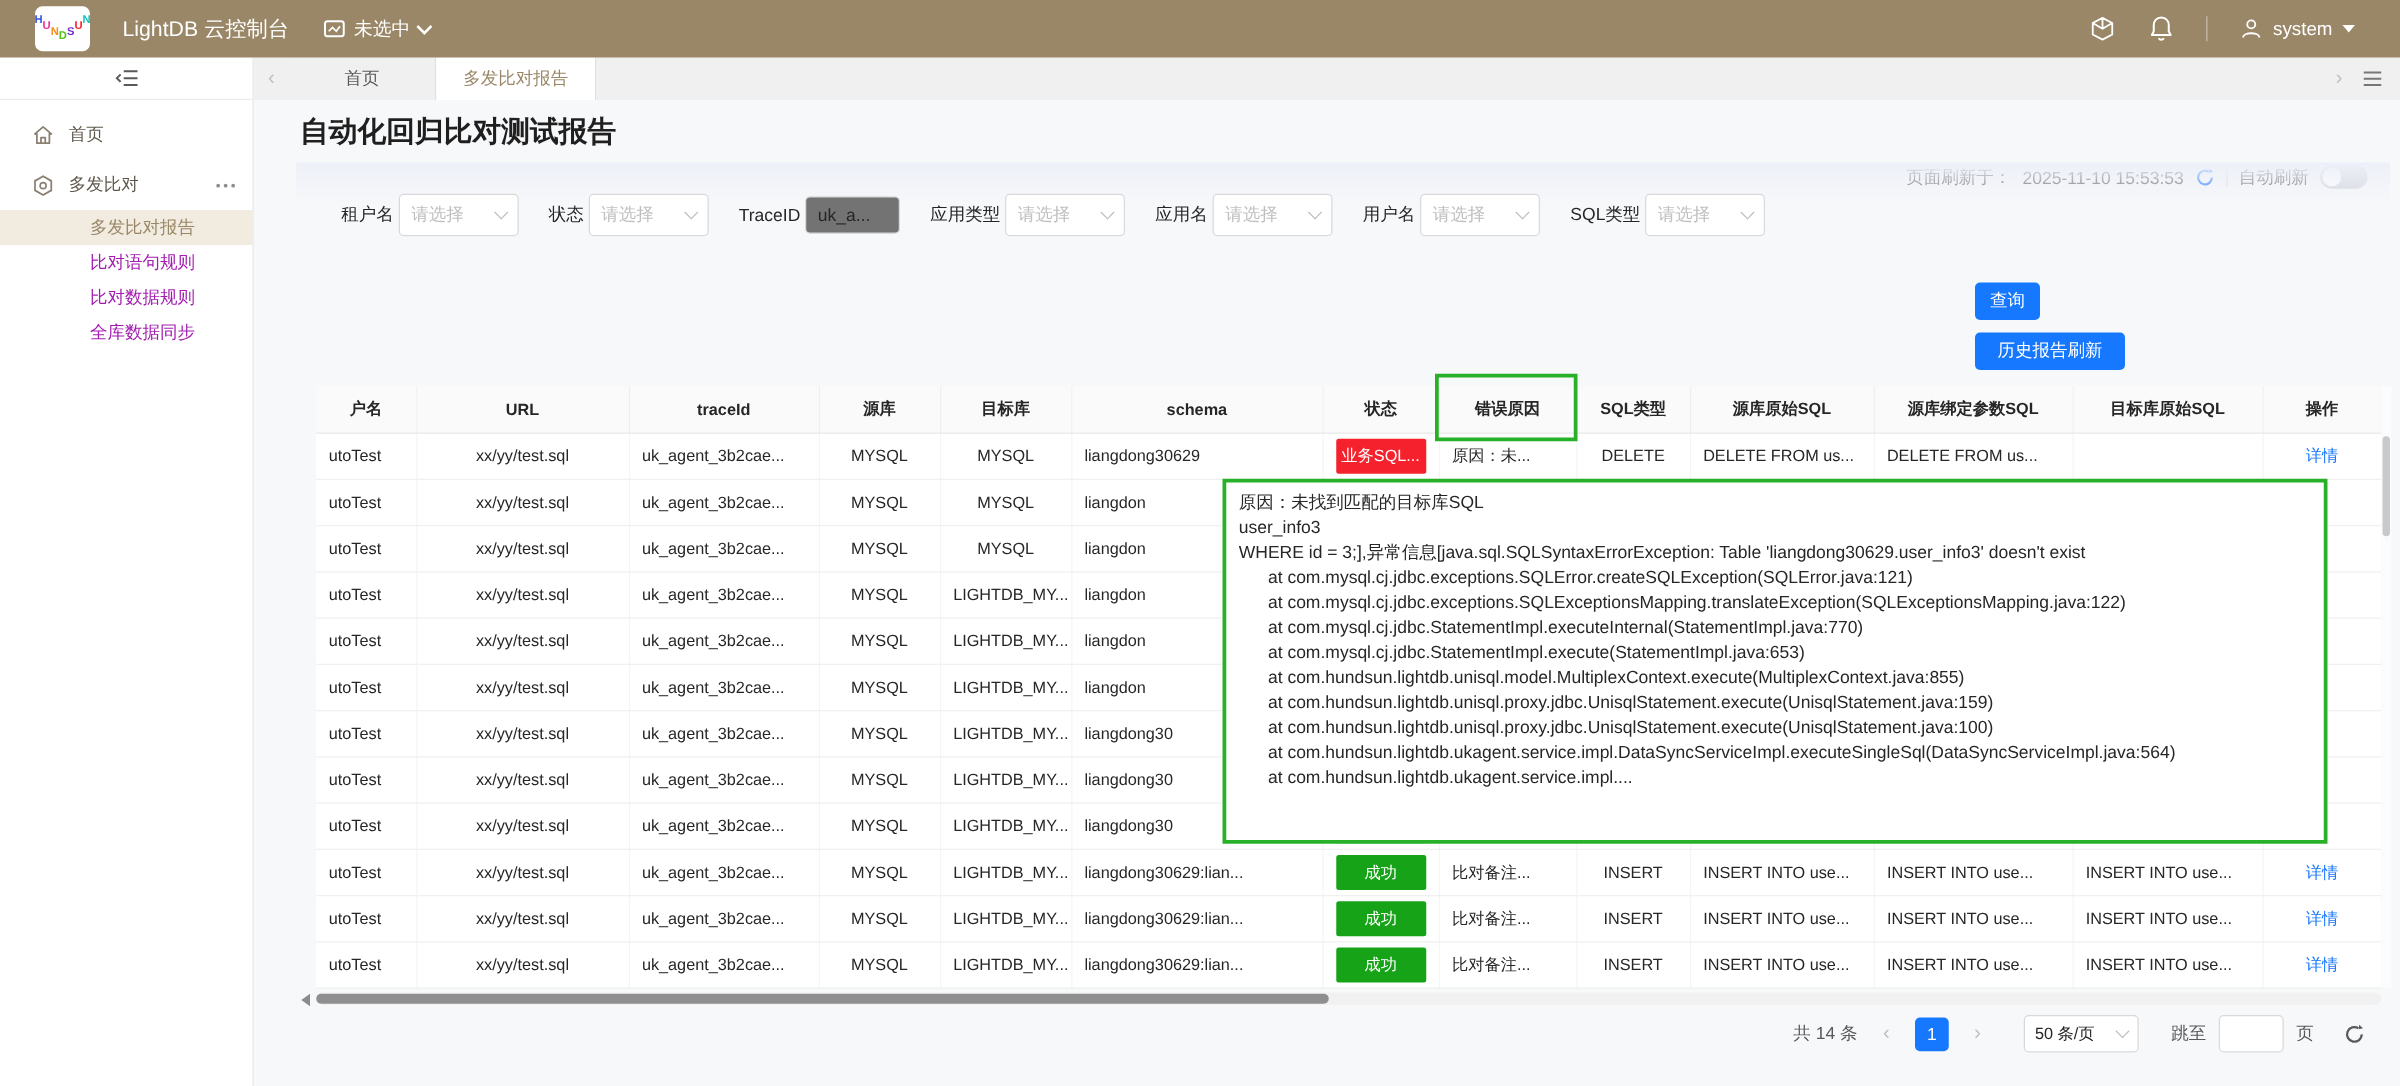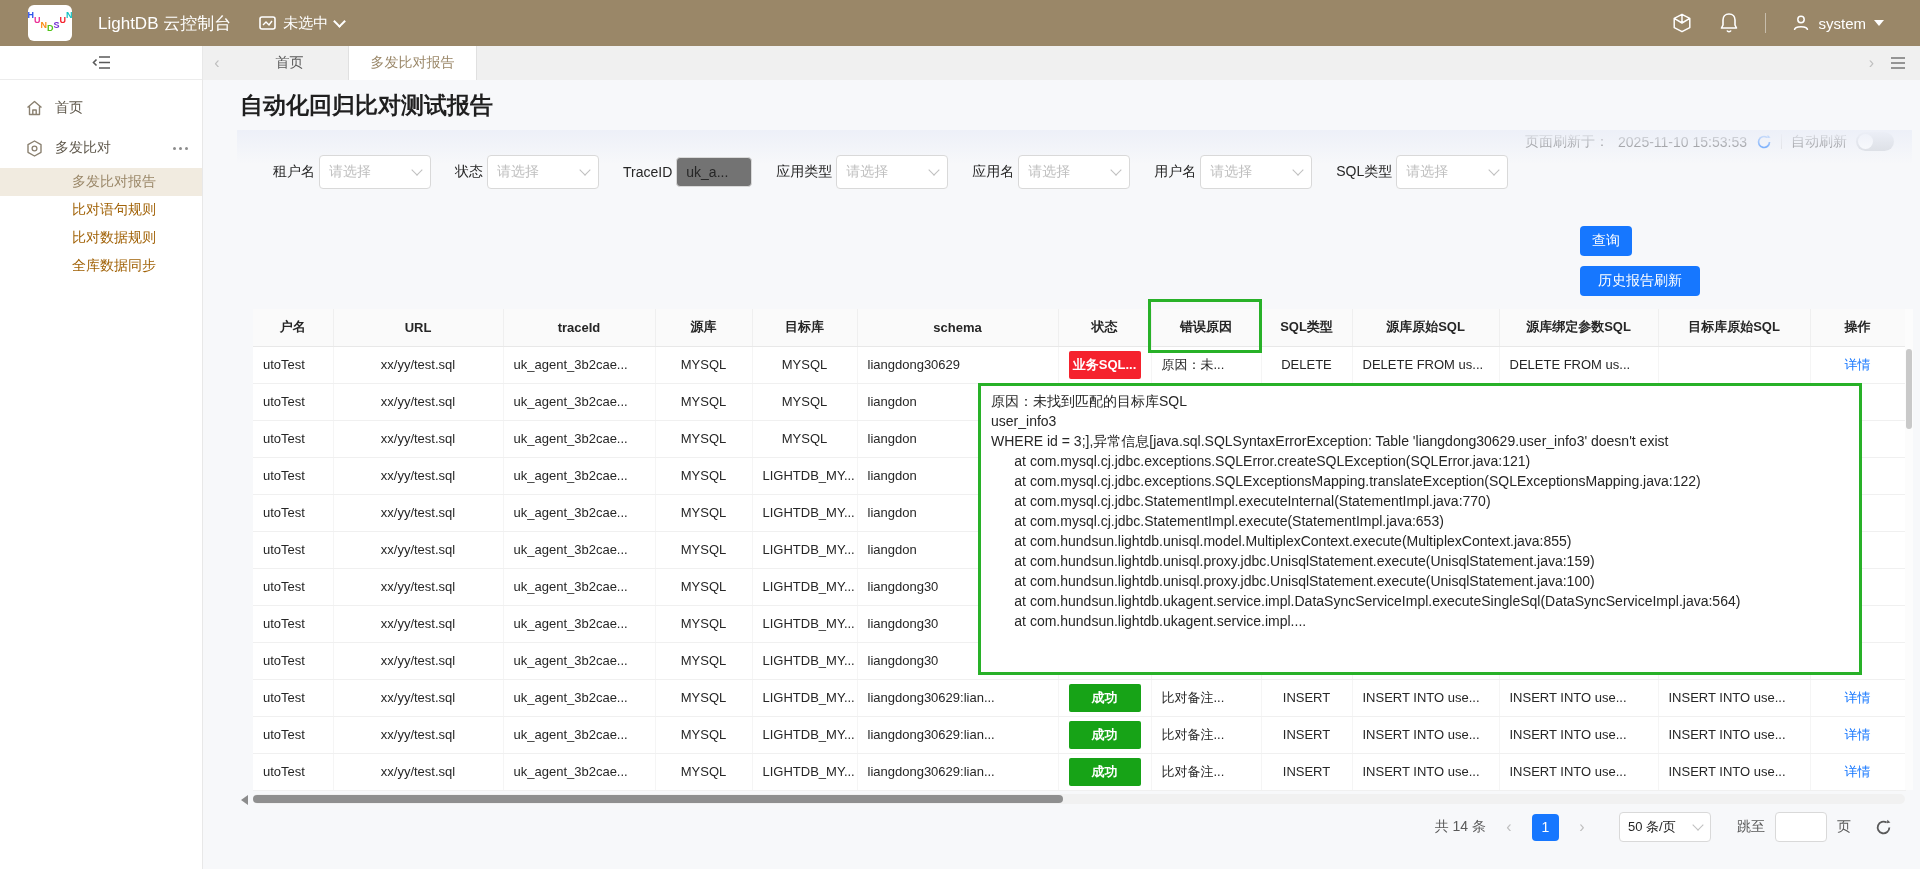--- a/index.html
+++ b/index.html
@@ -24,21 +24,21 @@
   
   .sidebar { position: absolute; left: 0; top: 46px; width: 203px; height: 823px;
     background: #fff; border-right: 1px solid #e8e8e8; z-index: 40; }
   .collapse-row { height: 34px; border-bottom: 1px solid #ececec; display: flex; align-items: center; justify-content: center; }
   .side-item { height: 40px; display: flex; align-items: center; padding-left: 26px; gap: 12px;
     color: #5f584c; font-size: 14px; cursor: pointer; }
   .side-item.first { margin-top: 8px; }
   .side-dots { margin-left: auto; margin-right: 14px; display: flex; gap: 3px; }
   .side-dots i { width: 3px; height: 3px; border-radius: 50%; background: #8c8c8c; }
   .sub-item { height: 28px; display: flex; align-items: center; padding-left: 72px;
-    font-size: 14px; color: #a16207; cursor: pointer; }
+    font-size: 14px; color: #a21caf; cursor: pointer; }
   .sub-item.active { background: #f1ebe0; color: #9a8768; }
 
   
   .tabbar { position: absolute; left: 203px; top: 46px; width: 1717px; height: 34px;
     background: #f0f0f0; display: flex; align-items: stretch; }
   .tab-nav { width: 28px; display: flex; align-items: center; justify-content: center; color: #bfbfbf; font-size: 16px; cursor: pointer; }
   .tab { width: 118px; display: flex; align-items: center; justify-content: center;
     font-size: 14px; color: #595959; border-right: 1px solid #e0e0e0; cursor: pointer; background: #f0f0f0; }
   .tab.active { background: #fff; color: #9a8768; width: 128px; }
   .tabbar-right { margin-left: auto; display: flex; align-items: center; gap: 16px; margin-right: 14px; color: #8c8c8c; }
@@ -51,21 +51,21 @@
   .rb-divider { width: 1px; height: 15px; background: #d9d9d9; }
   .toggle { width: 38px; height: 19px; border-radius: 10px; background: #d4d7dc; position: relative; cursor: pointer; }
   .toggle .knob { position: absolute; left: 2px; top: 2px; width: 15px; height: 15px; border-radius: 50%; background: #fff; }
 
   .filter-band { position: absolute; left: 34px; right: 8px; top: 50px; height: 34px;
     background: linear-gradient(#edf0f8, rgba(255,255,255,0)); }
   .filter-row { position: absolute; left: 0; top: 76px; width: 1717px; height: 32px;
     display: flex; align-items: center; padding-left: 70px; gap: 24px; }
   .fgroup { display: flex; align-items: center; gap: 4px; }
   .flabel { font-size: 14px; color: #262626; white-space: nowrap; }
-  .sel { width: 112px; height: 30px; border: 1px solid #d9d9d9; border-radius: 4px; background: #fff;
+  .sel { width: 96px; height: 30px; border: 1px solid #d9d9d9; border-radius: 4px; background: #fff;
     display: flex; align-items: center; justify-content: space-between; padding: 16px 9px; cursor: pointer; }
   .sel .ph { color: #bfbfbf; font-size: 14px; }
   .chev { width: 8px; height: 8px; border-right: 1.6px solid #bfbfbf; border-bottom: 1.6px solid #bfbfbf;
     transform: rotate(45deg); margin-top: -4px; }
   .tin { width: 76px; height: 30px; border: 1px solid #d9d9d9; border-radius: 4px; padding: 0 9px;
     font-size: 14px; color: #262626; font-family: inherit; background: #737373; }
   .datein { width: 290px; height: 30px; border: 1px solid #d9d9d9; border-radius: 4px; background: #fff;
     display: flex; align-items: center; justify-content: space-between; padding: 0 9px; cursor: pointer; }
   .datein .ph { color: #bfbfbf; font-size: 14px; }
 
@@ -78,21 +78,21 @@
   .table-wrap { position: absolute; left: 50px; top: 229px; width: 1660px; height: 481px; background: #fff; }
   table.report { border-collapse: collapse; table-layout: fixed; width: 1652px; }
   .report th { height: 37px; background: #fafafa; font-size: 13px; font-weight: bold; color: #262626;
     border-bottom: 1px solid #e8e8e8; border-right: 1px solid #efefef; padding: 0 8px;
     white-space: nowrap; overflow: hidden; }
   .report td { height: 37px; font-size: 13px; color: #262626; border-bottom: 1px solid #f0f0f0;
     border-right: 1px solid #f5f5f5; padding: 0 10px; text-align: center;
     white-space: nowrap; overflow: hidden; background: #fff; }
   .report td.left { text-align: left; }
   .chip { display: inline-block; width: 100%; height: 28px; line-height: 28px; border-radius: 2px;
-    color: #fff; font-size: 13px; overflow: hidden; white-space: nowrap; vertical-align: middle; font-weight: bold; }
+    color: #fff; font-size: 13px; overflow: hidden; white-space: nowrap; vertical-align: middle; }
   .chip-red { background: #f5222d; }
   .chip-green { background: #17a317; }
   .link { color: #1677ff; cursor: pointer; }
 
   .vscroll { position: absolute; right: 0; top: 0; width: 8px; height: 481px; background: #fcfcfc; }
   .vscroll .thumb { position: absolute; left: 1px; top: 40px; width: 6px; height: 80px; background: #c9c9c9; border-radius: 3px; }
   .hscroll-arrow { position: absolute; left: 38px; top: 715px; width: 0; height: 0;
     border-top: 5px solid transparent; border-bottom: 5px solid transparent; border-right: 7px solid #8c8c8c; }
   .hscroll { position: absolute; left: 50px; top: 714px; width: 1652px; height: 10px; background: #f1f1f1; border-radius: 5px; }
   .hscroll .thumb { position: absolute; left: 0; top: 1px; width: 810px; height: 8px; background: #8f8f8f; border-radius: 4px; }

